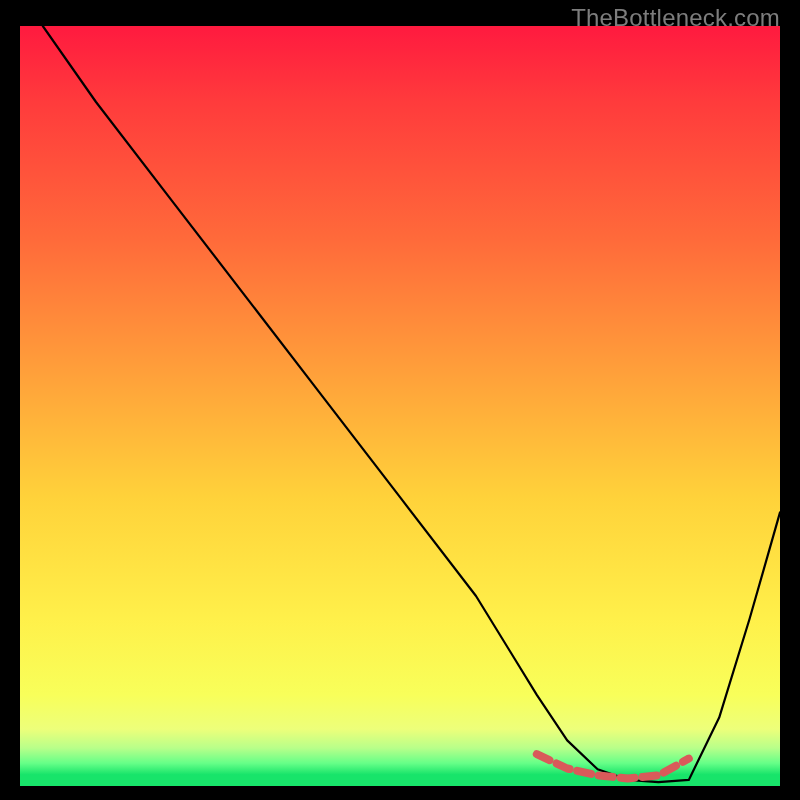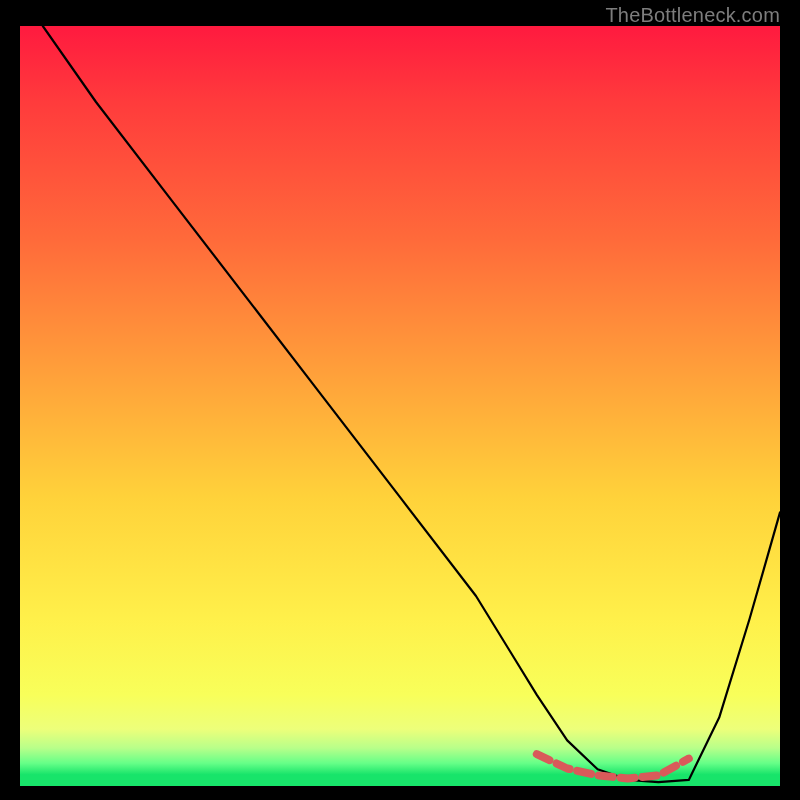--- a/index.html
+++ b/index.html
@@ -30,21 +30,21 @@
       #66ff88 97%,
       #18e46a 98.5%,
       #18e46a 100%
     );
   }
   .watermark {
     position: absolute;
     top: 4px;
     right: 20px;
     color: #7d7d7d;
-    font-size: 20px;
+    font-size: 24px;
     font-weight: 500;
     letter-spacing: 0.2px;
   }
   svg.curve {
     position: absolute;
     left: 0;
     top: 0;
     width: 760px;
     height: 760px;
     pointer-events: none;

